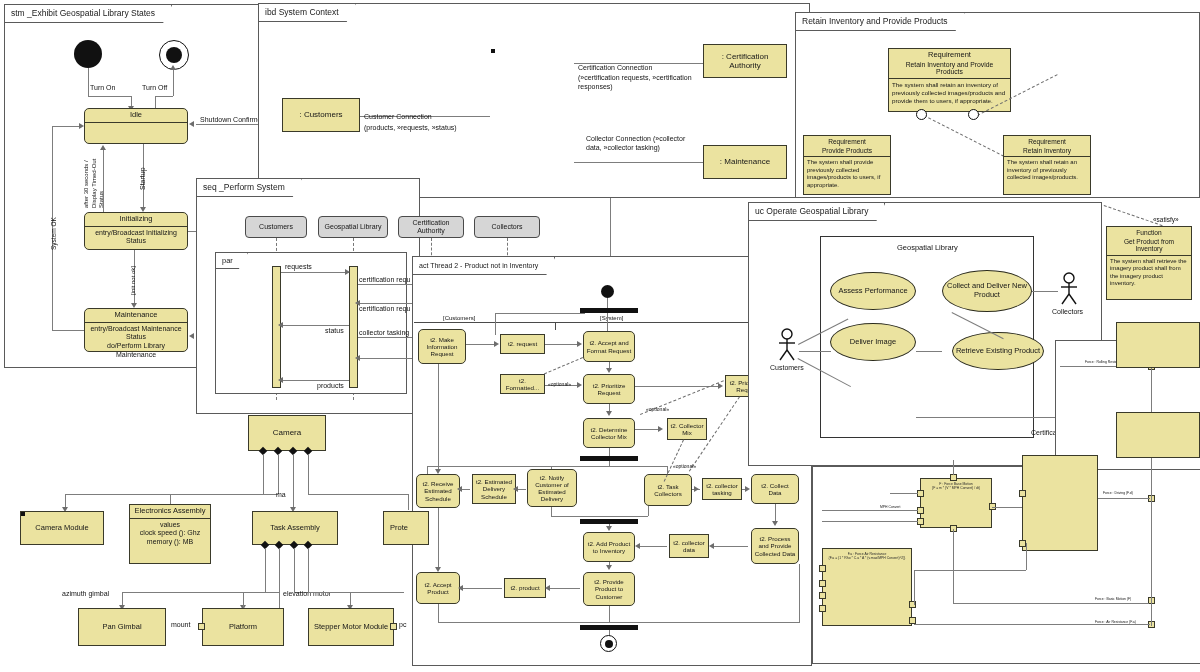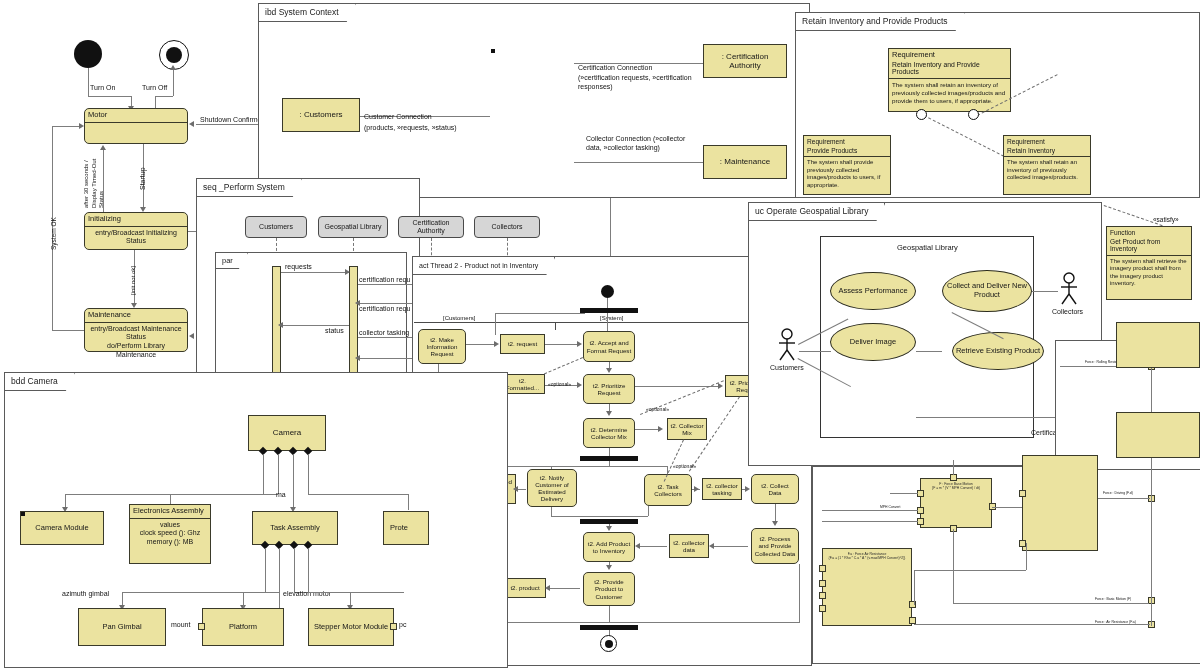--- a/index.html
+++ b/index.html
@@ -13,21 +13,21 @@
     font-size:8.5px;color:#1a1a1a;white-space:nowrap;line-height:15px;
     clip-path:polygon(0 0,100% 0,calc(100% - 9px) 100%,0 100%);}
   .frame-tab.small{font-size:7.5px;height:14px;line-height:13px;}
 
   
   .node{position:absolute;box-sizing:border-box;background:#ebe3a0;border:1.2px solid #3a3a2a;
     display:flex;align-items:center;justify-content:center;text-align:center;
     font-size:7.5px;color:#161616;line-height:1.15;padding:2px;}
   .node.rnd{border-radius:5px;}
   .node.sect{display:block;padding:0;}
-  .node .hdr{border-bottom:1.1px solid #3a3a2a;padding:2px 3px;text-align:left;font-size:7.5px;}
+  .node .hdr{border-bottom:1.1px solid #3a3a2a;padding:2px 3px;text-align:center;font-size:7.5px;}
   .node .body{padding:2px 3px;text-align:center;font-size:7px;line-height:1.25;}
   .node .body.left{text-align:left;}
   .grey{background:#d6d6d6;border:1.3px solid #4a4a4a;border-radius:4px;}
   .ellipse{position:absolute;background:#ebe3a0;border:1.4px solid #2b2b1d;border-radius:50%;
     display:flex;align-items:center;justify-content:center;text-align:center;
     font-size:7.5px;color:#161616;line-height:1.15;padding:2px;box-sizing:border-box;}
 
   
   .ln{position:absolute;background:#7d7d7d;}
   .ln.h{height:1px;}
@@ -53,40 +53,43 @@
   .actbar{position:absolute;width:9px;background:#ebe3a0;border:1.1px solid #3a3a2a;box-sizing:border-box;}
   .stick{position:absolute;}
   .blurbox{position:absolute;background:#ebe3a0;border:1.1px solid #3a3a2a;box-sizing:border-box;
     font-size:3.4px;color:#2a2a2a;text-align:center;line-height:1.25;padding:3px;overflow:hidden;}
 </style>
 </head>
 <body>
 
 <div id="canvas">
 
+  <div class="frame" style="left:4px;top:4px;width:258px;height:364px;">
+    <div class="frame-tab">stm _Exhibit Geospatial Library States</div>
+  </div>
 
   <div class="dot" style="left:74px;top:40px;width:28px;height:28px;"></div>
   <div class="ring" style="left:159px;top:40px;width:28px;height:28px;">
     <i style="width:16px;height:16px;"></i>
   </div>
 
   <div class="ln v" style="left:88px;top:68px;height:28px;"></div>
   <div class="ln h" style="left:88px;top:96px;width:43px;"></div>
   <div class="ln v" style="left:131px;top:96px;height:12px;"></div>
   <div class="arw d" style="left:128px;top:106px;"></div>
   <div class="lbl" style="left:90px;top:84px;">Turn On</div>
 
   <div class="ln v" style="left:155px;top:96px;height:24px;"></div>
   <div class="ln h" style="left:155px;top:96px;width:18px;"></div>
   <div class="ln v" style="left:173px;top:70px;height:26px;"></div>
   <div class="arw u" style="left:170px;top:65px;"></div>
   <div class="lbl" style="left:142px;top:84px;">Turn Off</div>
 
   <div class="node sect rnd" style="left:84px;top:108px;width:104px;height:36px;">
-    <div class="hdr">Motor</div>
+    <div class="hdr">Idle</div>
   </div>
 
   <div class="ln h" style="left:196px;top:124px;width:70px;"></div>
   <div class="arw l" style="left:189px;top:121px;"></div>
   <div class="lbl" style="left:200px;top:116px;">Shutdown Confirmed</div>
 
   <div class="ln v" style="left:143px;top:144px;height:66px;"></div>
   <div class="arw d" style="left:140px;top:207px;"></div>
   <div class="lbl rot" style="left:139px;top:190px;">Startup</div>
 
@@ -382,23 +385,20 @@
   <div class="lbl" style="left:1031px;top:429px;font-size:7px;">Certification Authority</div>
 
   <div class="ln h" style="left:799px;top:351px;width:32px;"></div>
   <div class="ln" style="left:798px;top:344px;width:56px;height:1px;transform-origin:0 0;transform:rotate(-27deg);"></div>
   <div class="ln" style="left:798px;top:358px;width:60px;height:1px;transform-origin:0 0;transform:rotate(28deg);"></div>
   <div class="ln h" style="left:1032px;top:291px;width:26px;"></div>
   <div class="ln h" style="left:916px;top:417px;width:142px;"></div>
   <div class="ln h" style="left:916px;top:351px;width:26px;"></div>
   <div class="ln" style="left:952px;top:312px;width:58px;height:1px;transform-origin:0 0;transform:rotate(27deg);"></div>
 
-  <div class="frame" style="left:4px;top:372px;width:504px;height:296px;">
-    <div class="frame-tab">bdd Camera</div>
-  </div>
 
   <div class="node" style="left:248px;top:415px;width:78px;height:36px;font-size:8px;">Camera</div>
 
   <div class="dia" style="left:260px;top:448px;"></div>
   <div class="dia" style="left:275px;top:448px;"></div>
   <div class="dia" style="left:290px;top:448px;"></div>
   <div class="dia" style="left:305px;top:448px;"></div>
 
   <div class="ln v" style="left:263px;top:454px;height:40px;"></div>
   <div class="ln h" style="left:65px;top:494px;width:198px;"></div>

